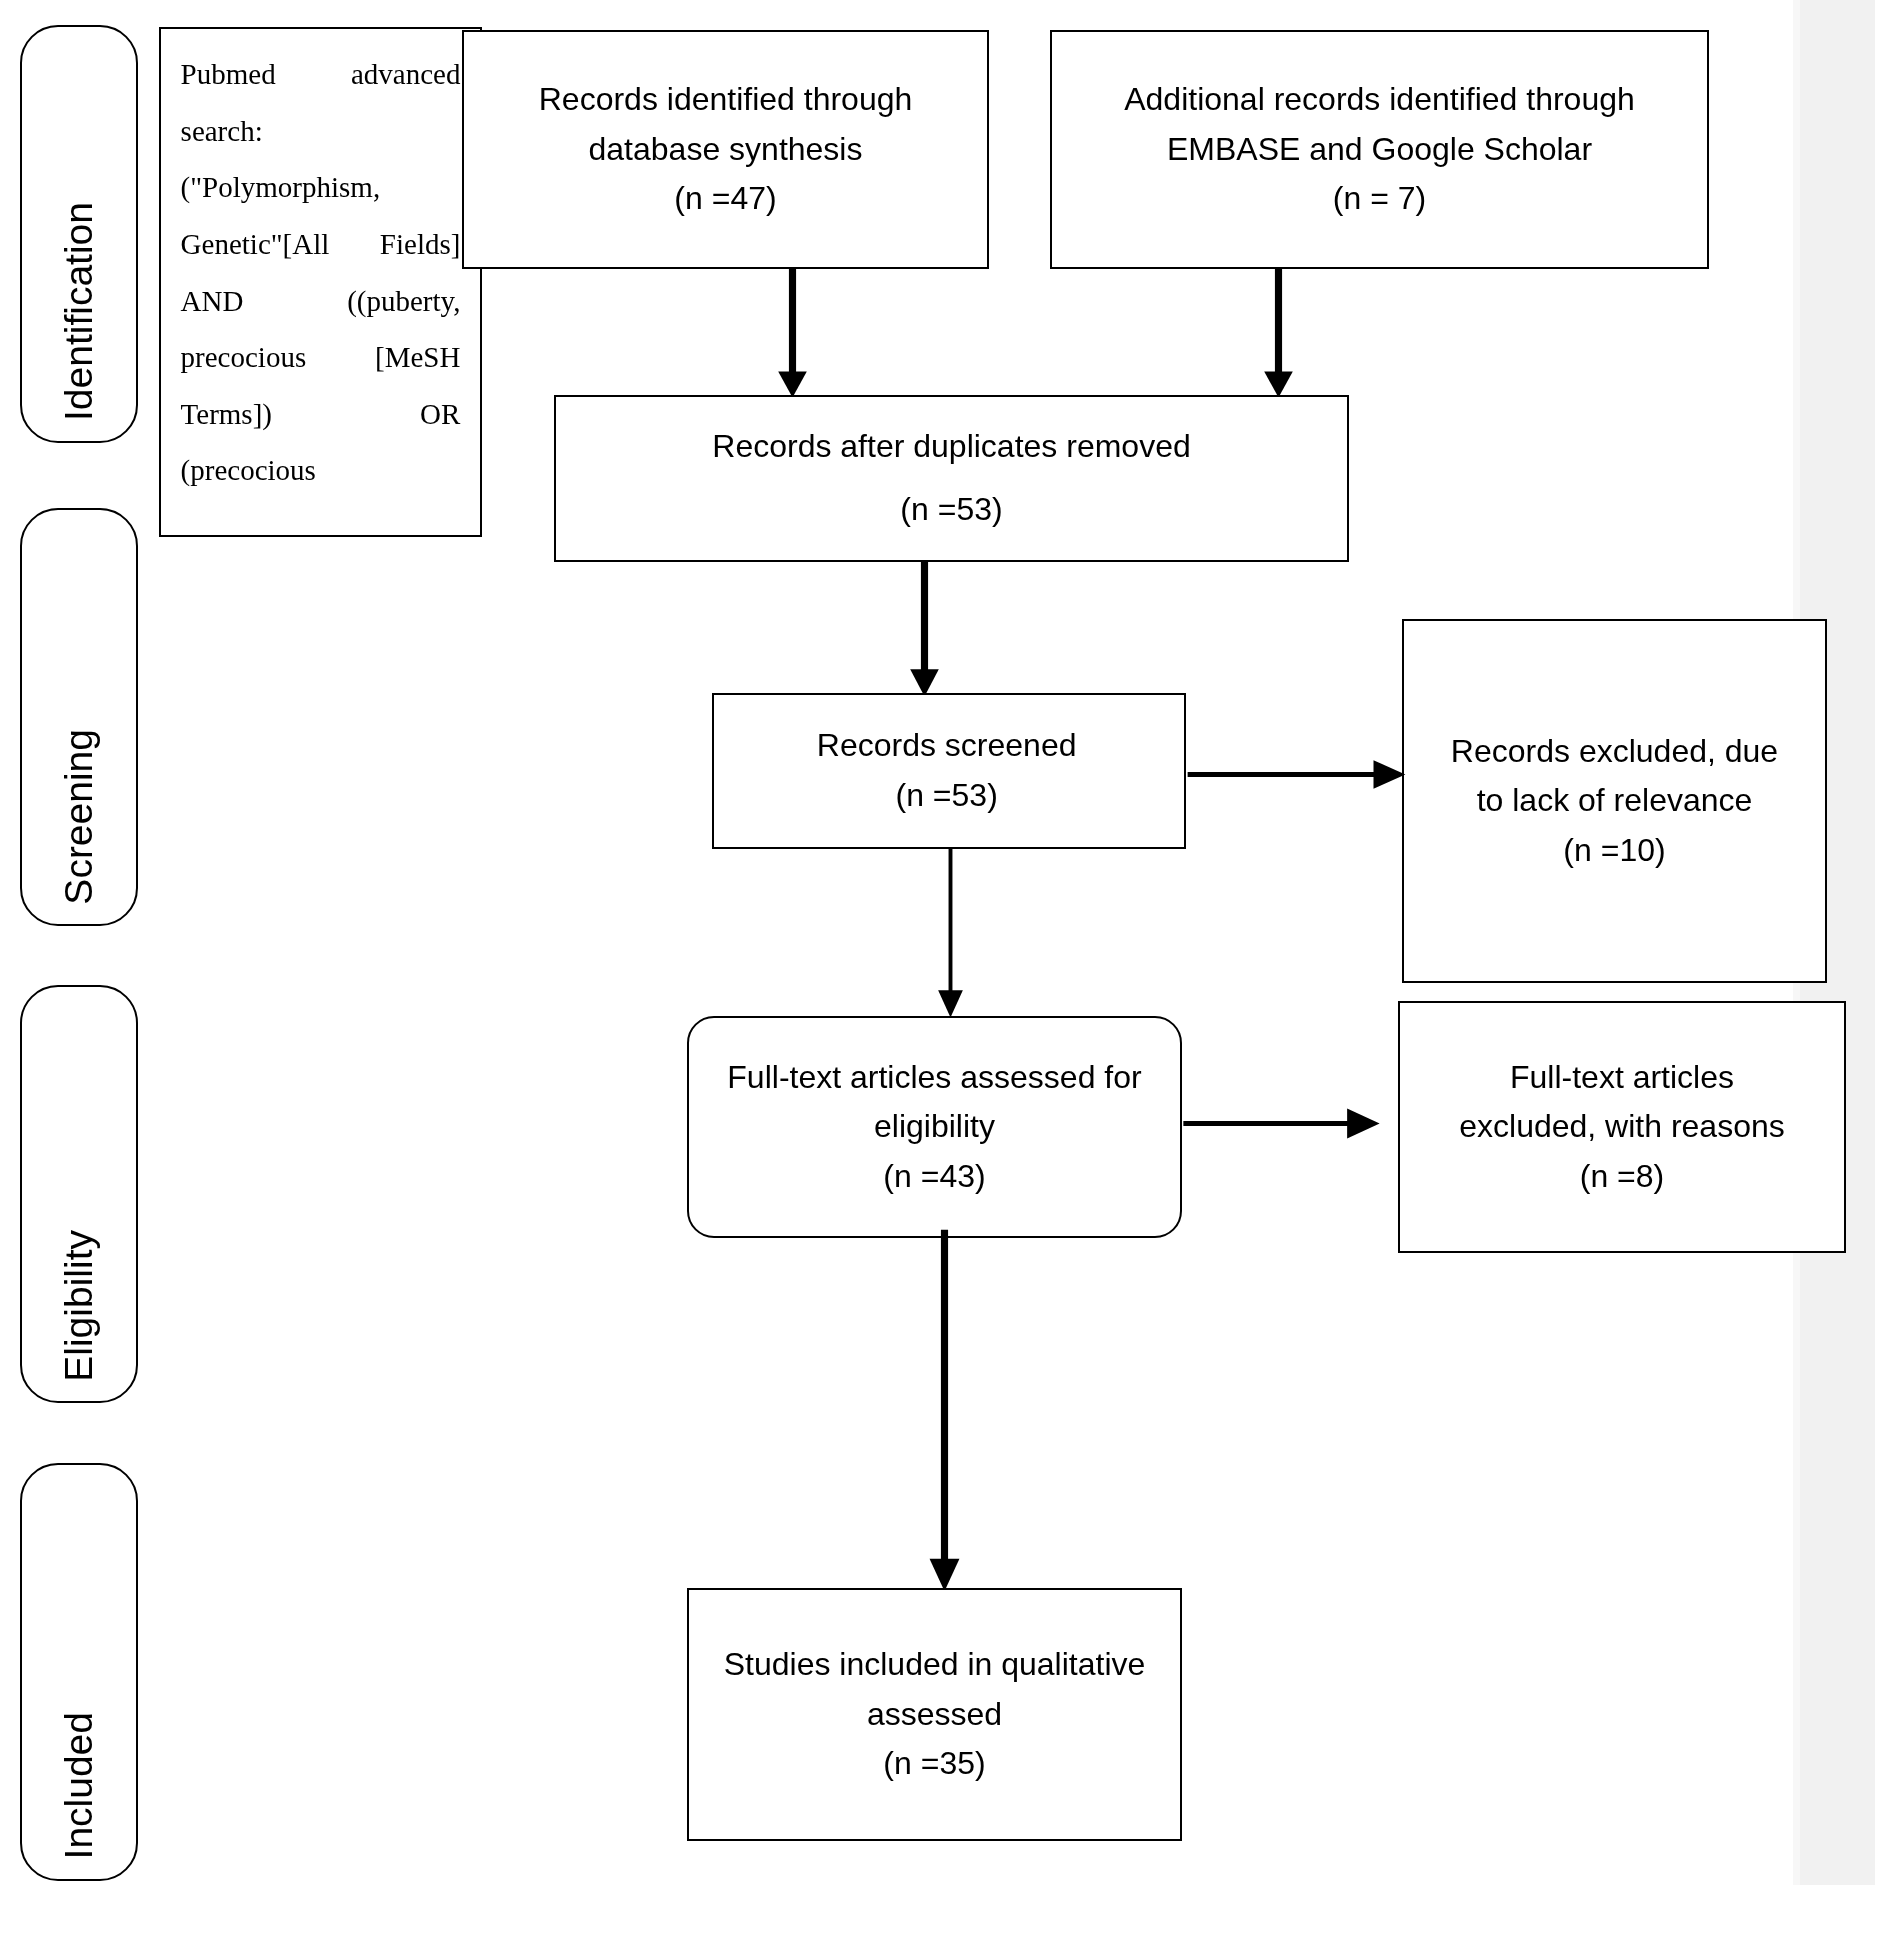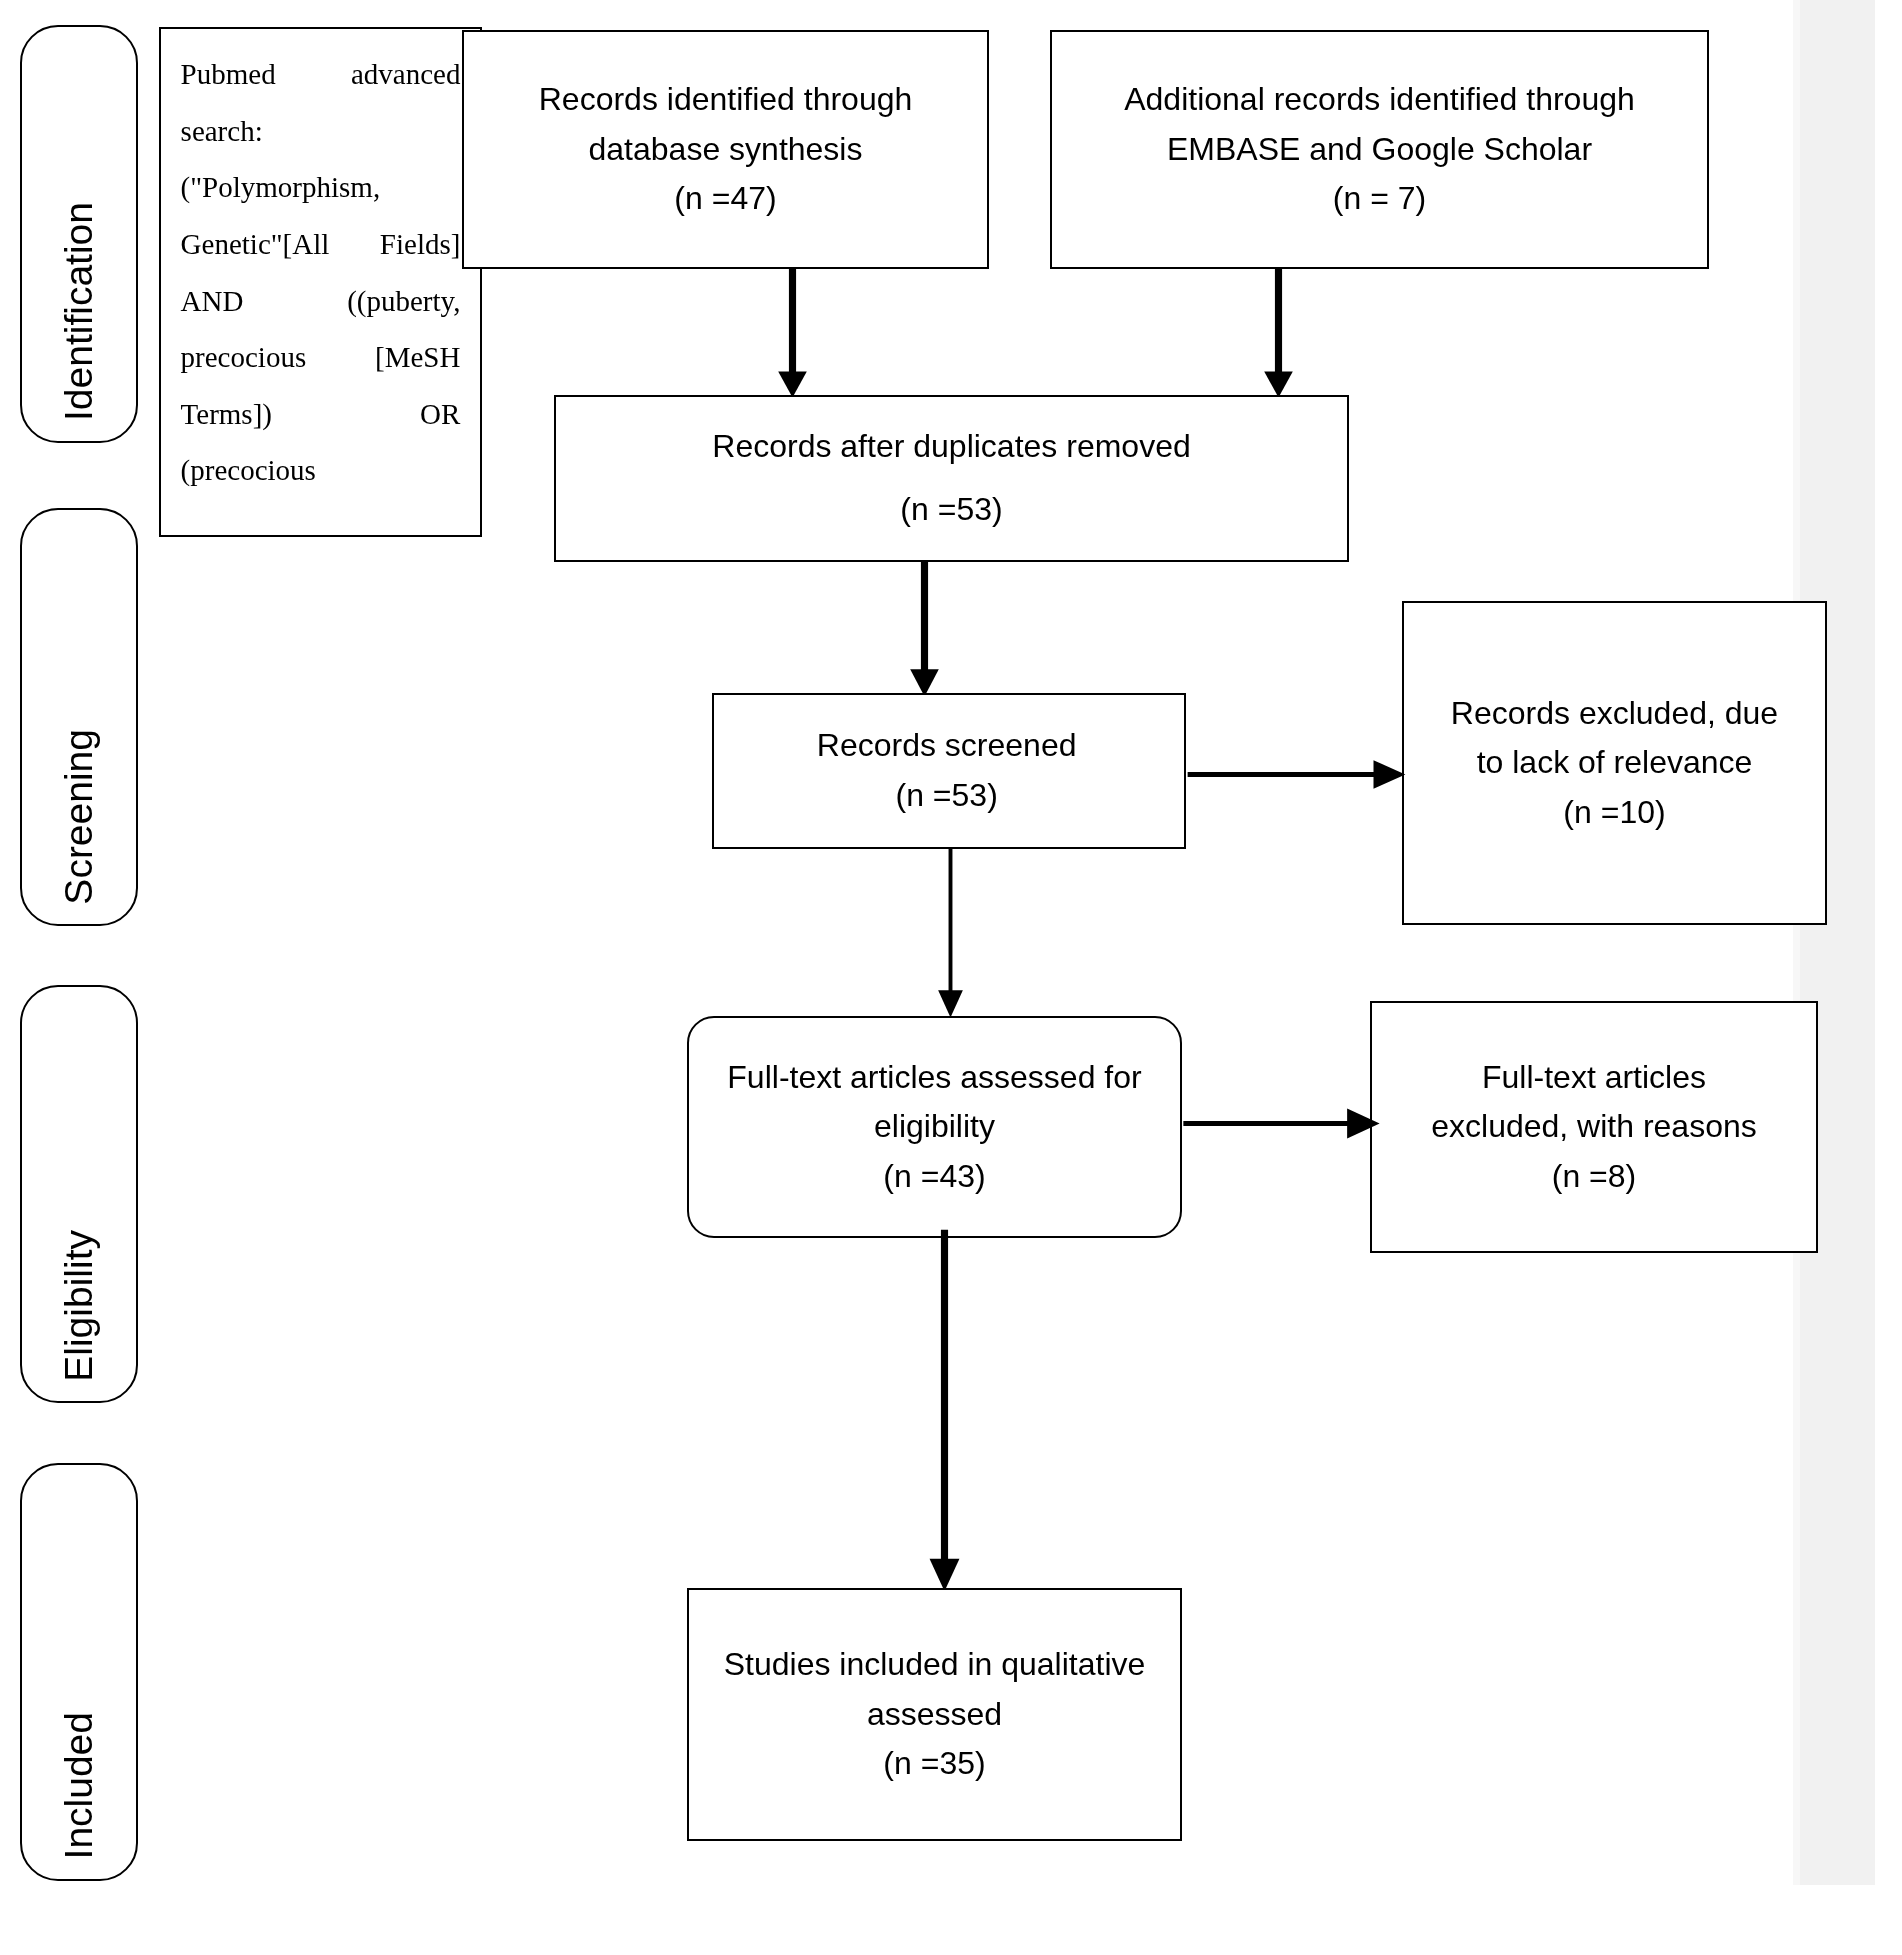--- a/index.html
+++ b/index.html
@@ -153,21 +153,21 @@
       <line x1="30" y1="0" x2="30" y2="172" stroke="#000" stroke-width="11"></line>
       <polygon points="8,166 52,166 30,208" fill="#000"></polygon>
     </svg>
   </div>
 
   <div class="box" style="left:712px;top:693px;width:474px;height:156px;padding-left:11px;">
     <span class="ln">Records screened</span>
     <span class="ln">(n =53)</span>
   </div>
 
-  <div class="box" style="left:1402px;top:601px;width:425px;height:324px;">
+  <div class="box" style="left:1402px;top:619px;width:425px;height:364px;">
     <span class="ln">Records excluded, due</span>
     <span class="ln">to lack of relevance</span>
     <span class="ln">(n =10)</span>
   </div>
 
   <div class="arrow" style="left:1187px;top:755px;width:219px;height:39px;">
     <svg width="219" height="39" viewBox="0 0 335 60">
       <line x1="0" y1="30" x2="292" y2="30" stroke="#000" stroke-width="8"></line>
       <polygon points="286,8 286,52 335,30" fill="#000"></polygon>
     </svg>
@@ -179,21 +179,21 @@
       <polygon points="11,218 49,218 30,260" fill="#000"></polygon>
     </svg>
   </div>
 
   <div class="box" style="left:687px;top:1016px;width:495px;height:222px;border-radius:27px;">
     <span class="ln">Full-text articles assessed for</span>
     <span class="ln">eligibility</span>
     <span class="ln">(n =43)</span>
   </div>
 
-  <div class="box" style="left:1370px;top:1001px;width:448px;height:252px;">
+  <div class="box" style="left:1398px;top:1001px;width:448px;height:252px;">
     <span class="ln">Full-text articles</span>
     <span class="ln">excluded, with reasons</span>
     <span class="ln">(n =8)</span>
   </div>
 
   <div class="arrow" style="left:1183px;top:1104px;width:197px;height:39px;">
     <svg width="197" height="39" viewBox="0 0 302 60">
       <line x1="0" y1="30" x2="258" y2="30" stroke="#000" stroke-width="8"></line>
       <polygon points="252,7 252,53 302,30" fill="#000"></polygon>
     </svg>

